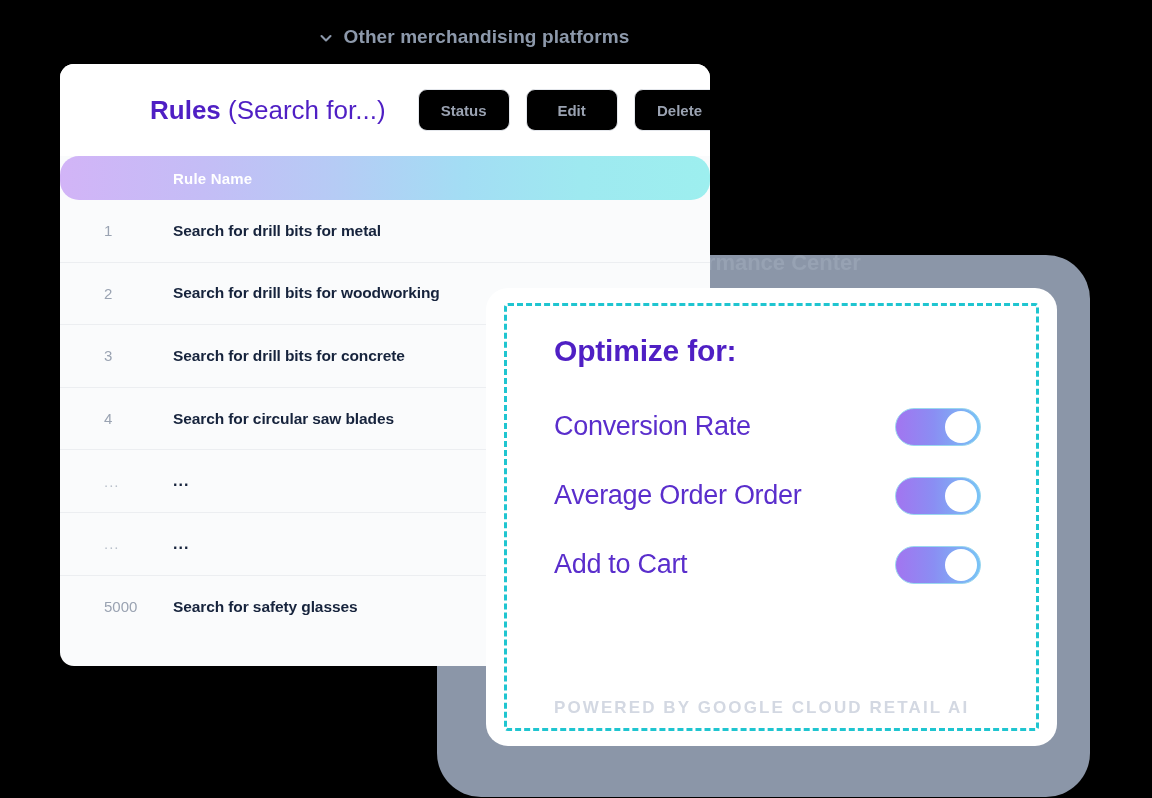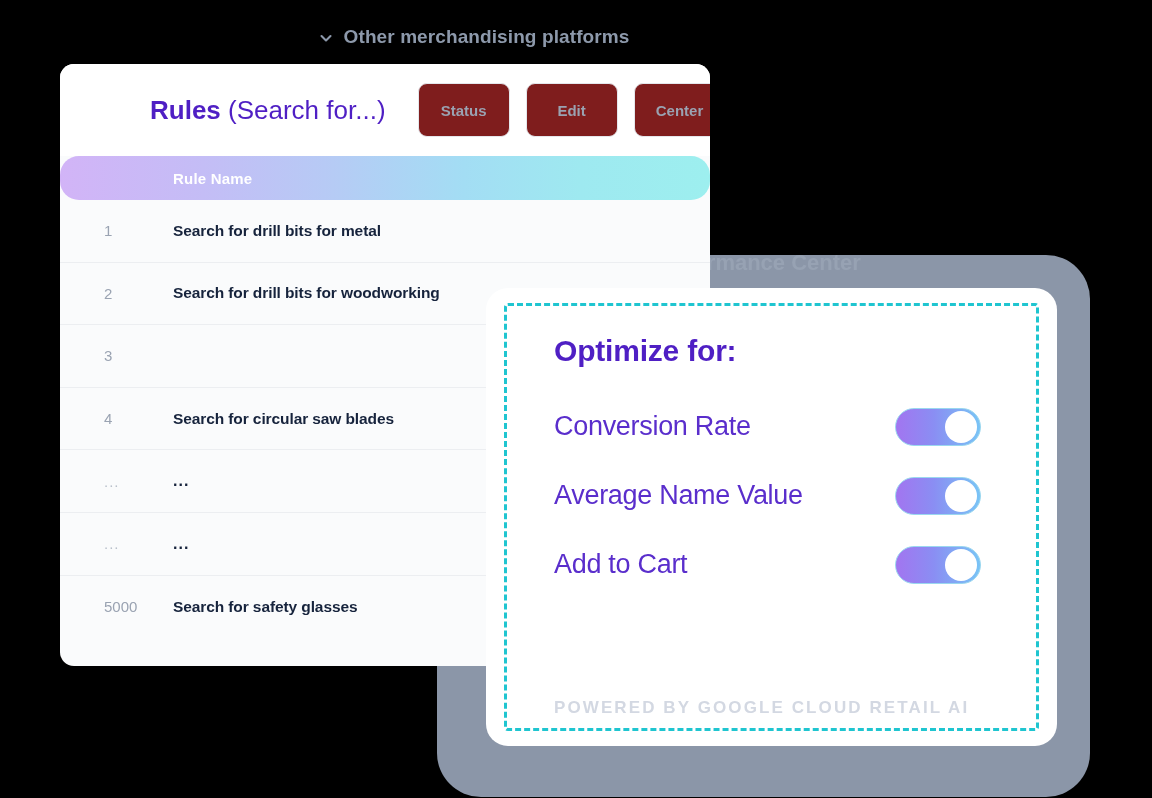--- a/index.html
+++ b/index.html
@@ -103,25 +103,25 @@
     margin-left: 38px;
   }
   .rules-title b {
     font-weight: 700;
   }
   .rules-title span.light {
     font-weight: 400;
   }
   .rules-btn {
     min-width: 92px;
-    height: 54px;
+    height: 42px;
     padding: 0 16px;
     border: 1px solid #e4e7ec;
     border-radius: 9px;
-    background: #7f1d1d;
+    background: #000000;
     color: #9aa2b1;
     font-size: 15px;
     font-weight: 600;
     font-family: "Liberation Sans", sans-serif;
     display: inline-flex;
     align-items: center;
     justify-content: center;
     cursor: pointer;
   }
 
@@ -268,38 +268,39 @@
   </div>
 
   <div class="rules-card">
 
     <div class="rules-header">
       <div class="rules-title">
         <b>Rules</b><span class="light"> (Search for...)</span>
       </div>
       <button class="rules-btn">Status</button>
       <button class="rules-btn">Edit</button>
-      <button class="rules-btn">Center</button>
+      <button class="rules-btn">Delete</button>
     </div>
 
     <div class="table-head">
       <span class="table-head-rulename">Rule Name</span>
     </div>
 
     <div class="table-body">
       <div class="table-row">
         <span class="row-num">1</span>
         <span class="row-name">Search for drill bits for metal</span>
       </div>
       <div class="table-row">
         <span class="row-num">2</span>
         <span class="row-name">Search for drill bits for woodworking</span>
       </div>
       <div class="table-row">
         <span class="row-num">3</span>
+        <span class="row-name">Search for drill bits for concrete</span>
       </div>
       <div class="table-row">
         <span class="row-num">4</span>
         <span class="row-name">Search for circular saw blades</span>
       </div>
       <div class="table-row row-ellipsis">
         <span class="row-num">...</span>
         <span class="row-name">...</span>
       </div>
       <div class="table-row row-ellipsis">
@@ -319,21 +320,21 @@
       <div class="optimize-title">Optimize for:</div>
 
       <div class="toggle-row">
         <span class="toggle-label">Conversion Rate</span>
         <span class="toggle on">
             <span class="knob"></span>
           </span>
       </div>
 
       <div class="toggle-row">
-        <span class="toggle-label">Average Name Value</span>
+        <span class="toggle-label">Average Order Order</span>
         <span class="toggle on">
             <span class="knob"></span>
           </span>
       </div>
 
       <div class="toggle-row">
         <span class="toggle-label">Add to Cart</span>
         <span class="toggle on">
             <span class="knob"></span>
           </span>

